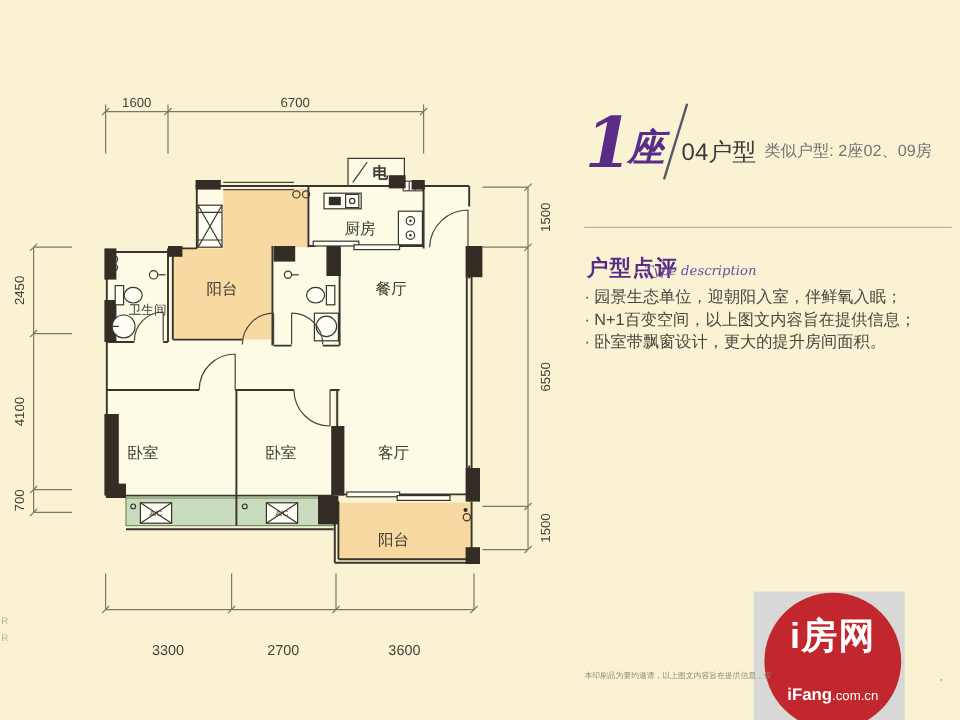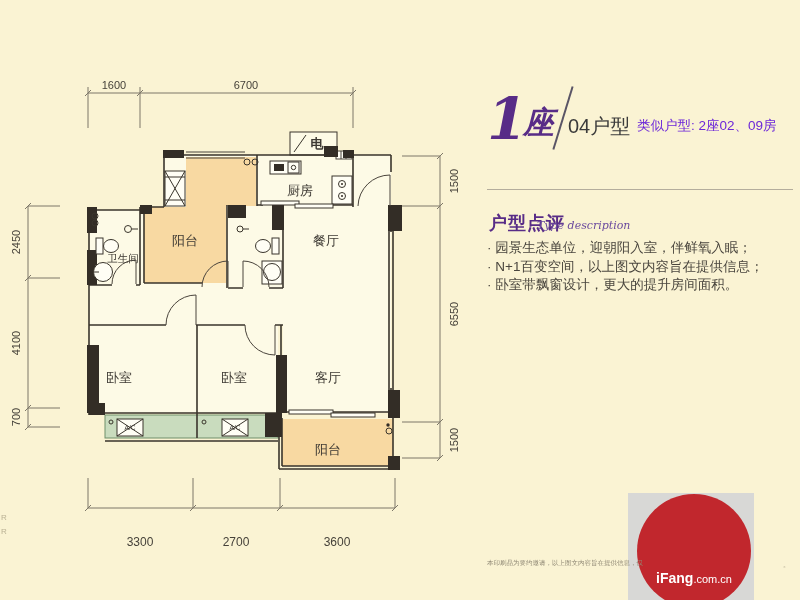--- a/index.html
+++ b/index.html
@@ -20,21 +20,21 @@
   .roomtxt-s{font-size:10.5px;fill:#3d3933;}
   .actxt{font-size:6.5px;fill:#3d3933;}
   
   .abs{position:absolute;}
   .big-num{left:487px;top:90px;font-family:"DejaVu Serif","Liberation Serif",serif;
            font-style:italic;font-weight:bold;font-size:58px;line-height:1;color:#582C87;}
   .big-zuo{left:523px;top:102px;font-family:"DejaVu Serif","Liberation Serif",serif;
            font-style:italic;font-weight:bold;font-size:31px;color:#582C87;}
   .slash{left:562px;top:85px;width:2px;height:66px;background:#5a5566;transform:rotate(17deg);}
   .unit-code{left:568px;top:113px;font-size:20px;color:#3b3b3b;}
-  .similar{left:637px;top:117px;font-size:13.5px;color:#6d28d9;}
+  .similar{left:637px;top:117px;font-size:13.5px;color:#737373;}
   .arealine{top:160px;font-size:14px;color:#3b3b3b;}
   .arealine sup{font-size:9px;}
   .a1{left:487px;} .a2{left:609px;}
   .divider{left:487px;top:189px;width:306px;height:1px;background:#b4ad9c;}
   .rev-title{left:489px;top:211px;font-size:18px;font-weight:bold;color:#582C87;letter-spacing:1px;}
   .rev-sub{left:537px;top:219px;font-family:"DejaVu Serif","Liberation Serif",serif;
            font-style:italic;font-size:11px;color:#6b4a9e;}
   .bullets{left:487px;top:239px;width:312px;font-size:13.5px;line-height:18.5px;color:#4a463e;}
   
   .logo-box{left:628px;top:493px;width:126px;height:107px;background:#d8d8d6;}
@@ -239,20 +239,21 @@
   <div class="abs rev-sub">Type description</div>
 
   <div class="abs bullets">
     <div>· 园景生态单位，迎朝阳入室，伴鲜氧入眠；</div>
     <div>· N+1百变空间，以上图文内容旨在提供信息；</div>
     <div>· 卧室带飘窗设计，更大的提升房间面积。</div>
   </div>
 
   <div class="abs logo-box">
     <div class="logo-circle">
+      <div class="logo-name">i房网</div>
       <div class="logo-site"><span>iFang</span><span class="rest">.com.cn</span></div>
     </div>
   </div>
 
   <div class="abs disclaimer">本印刷品为要约邀请，以上图文内容旨在提供信息，仅</div>
   <div class="abs disc-tail">。</div>
   <div class="abs edge-art">R
 R</div>
 
 </div>

